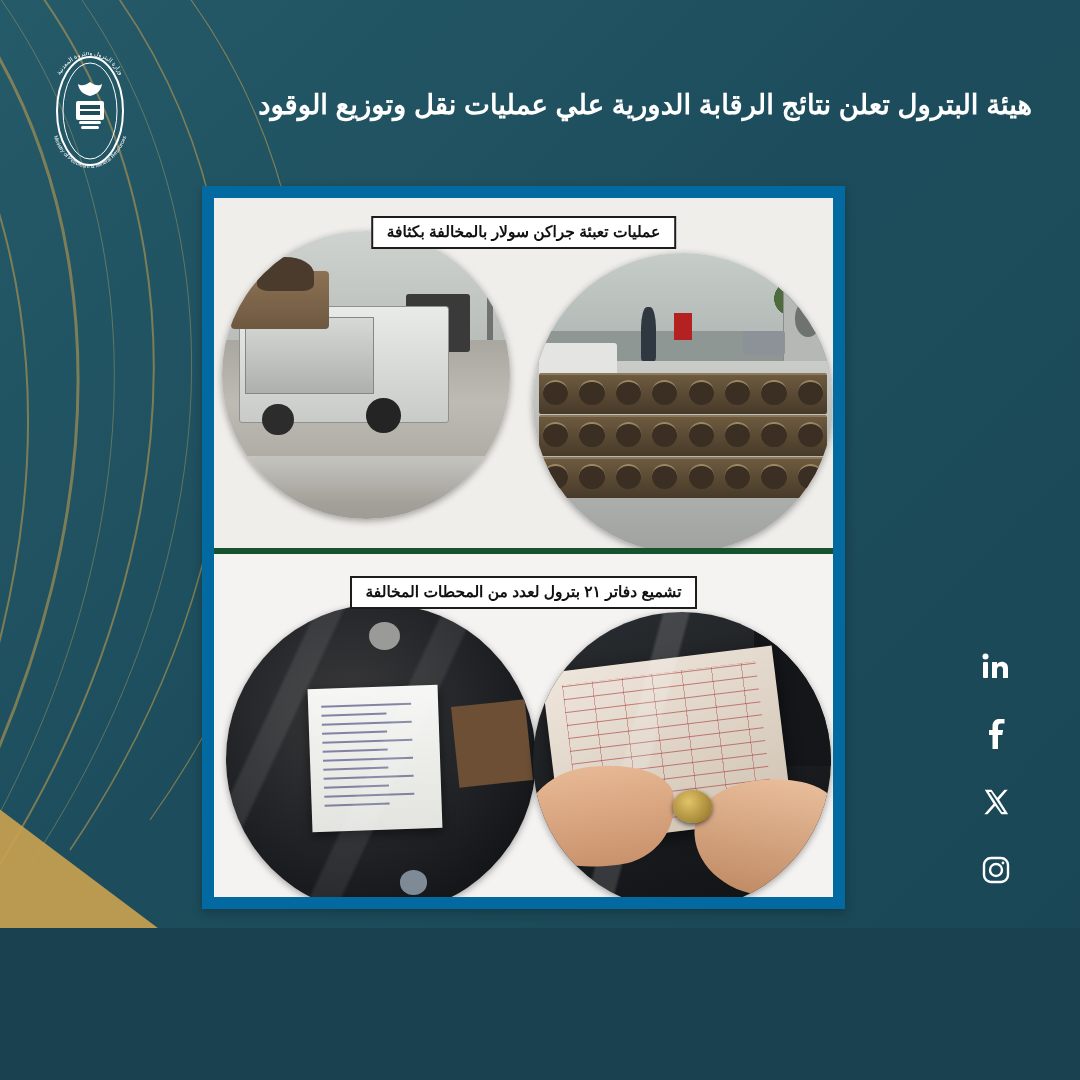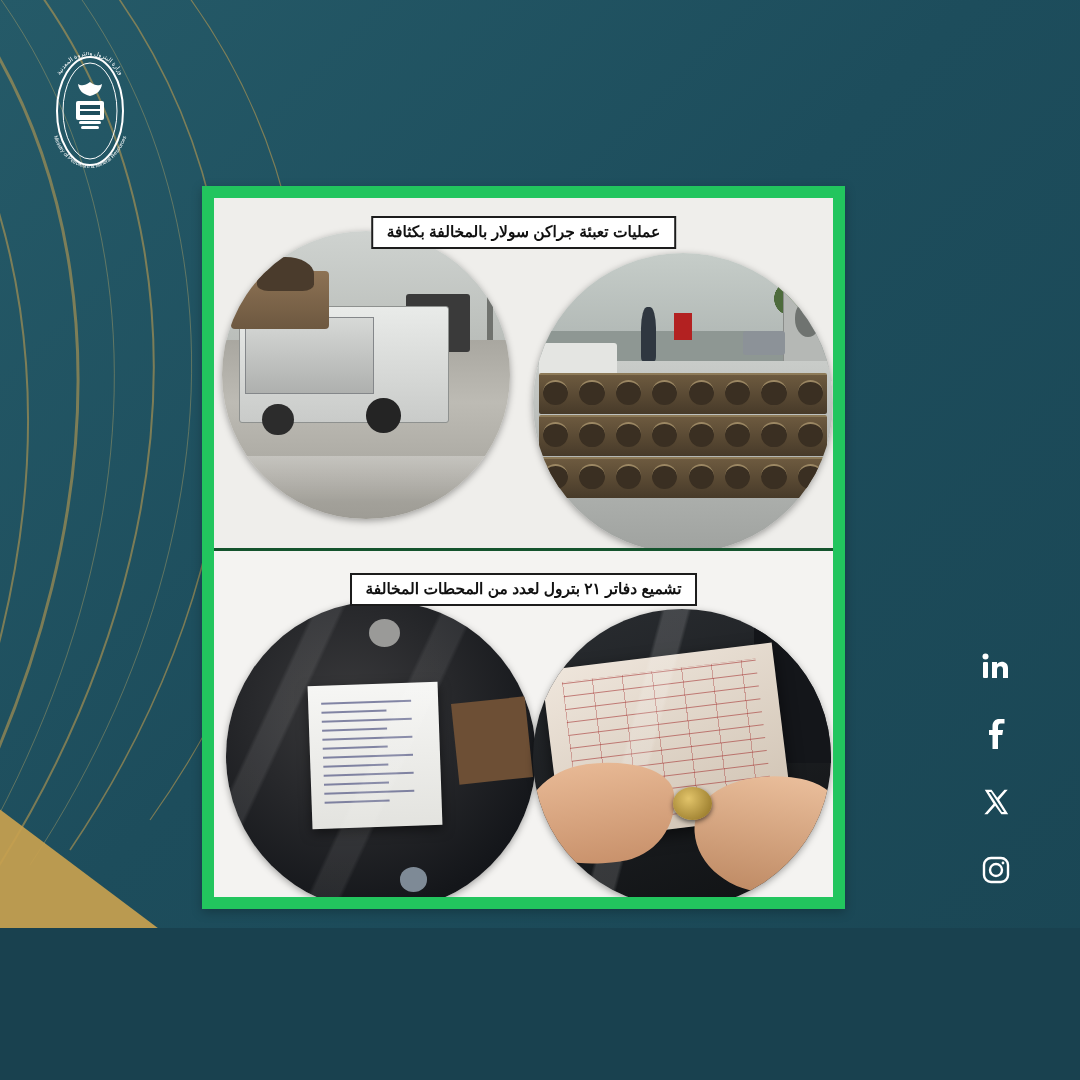--- a/index.html
+++ b/index.html
@@ -95,40 +95,40 @@
     height: 118px;
   }
   .logo svg { display: block; }
   
   .photo-card {
     position: absolute;
     left: 202px;
     top: 186px;
     width: 643px;
     height: 723px;
-    background: #22c55e;
+    background: #0369a1;
     padding: 12px;
     box-sizing: border-box;
     box-shadow: 0 3px 10px rgba(0,0,0,.25);
   }
   .photo-inner {
     position: relative;
     width: 100%;
     height: 100%;
     background: #f2f1ef;
     overflow: hidden;
   }
   .pane {
     position: relative;
     width: 100%;
     height: 50%;
     overflow: hidden;
   }
   .pane.top { background: #efeeeb; }
-  .pane.bottom { background: #f4f3f1; border-top: 3px solid #14532d; }
+  .pane.bottom { background: #f4f3f1; border-top: 6px solid #14532d; }
 
   .caption {
     position: absolute;
     z-index: 6;
     background: #ffffff;
     border: 2px solid #1c1c1c;
     color: #111111;
     direction: rtl;
     text-align: center;
     font-size: 15.5px;
@@ -349,20 +349,23 @@
         <text font-size="6.2" fill="#ffffff" font-family="'Liberation Sans',sans-serif">
           <textPath href="#arcTop" startOffset="50%" text-anchor="middle">وزارة البترول والثروة المعدنية</textPath>
         </text>
         <path id="arcBot" d="M14 62 A 40 54 0 0 0 94 62" fill="none"></path>
         <text font-size="5.4" fill="#ffffff" font-family="'Liberation Sans',sans-serif">
           <textPath href="#arcBot" startOffset="50%" text-anchor="middle">Ministry of Petroleum &amp; Mineral Resources</textPath>
         </text>
       </svg>
     </div>
 
+    <div class="title-band">
+      <div class="title">هيئة البترول تعلن نتائج الرقابة الدورية علي عمليات نقل وتوزيع الوقود</div>
+    </div>
   </div>
 
   <div class="photo-card">
     <div class="photo-inner">
 
       <div class="pane top">
         <div class="caption one">عمليات تعبئة جراكن سولار بالمخالفة بكثافة</div>
 
         <div class="circle c1">
           <div class="ph">

